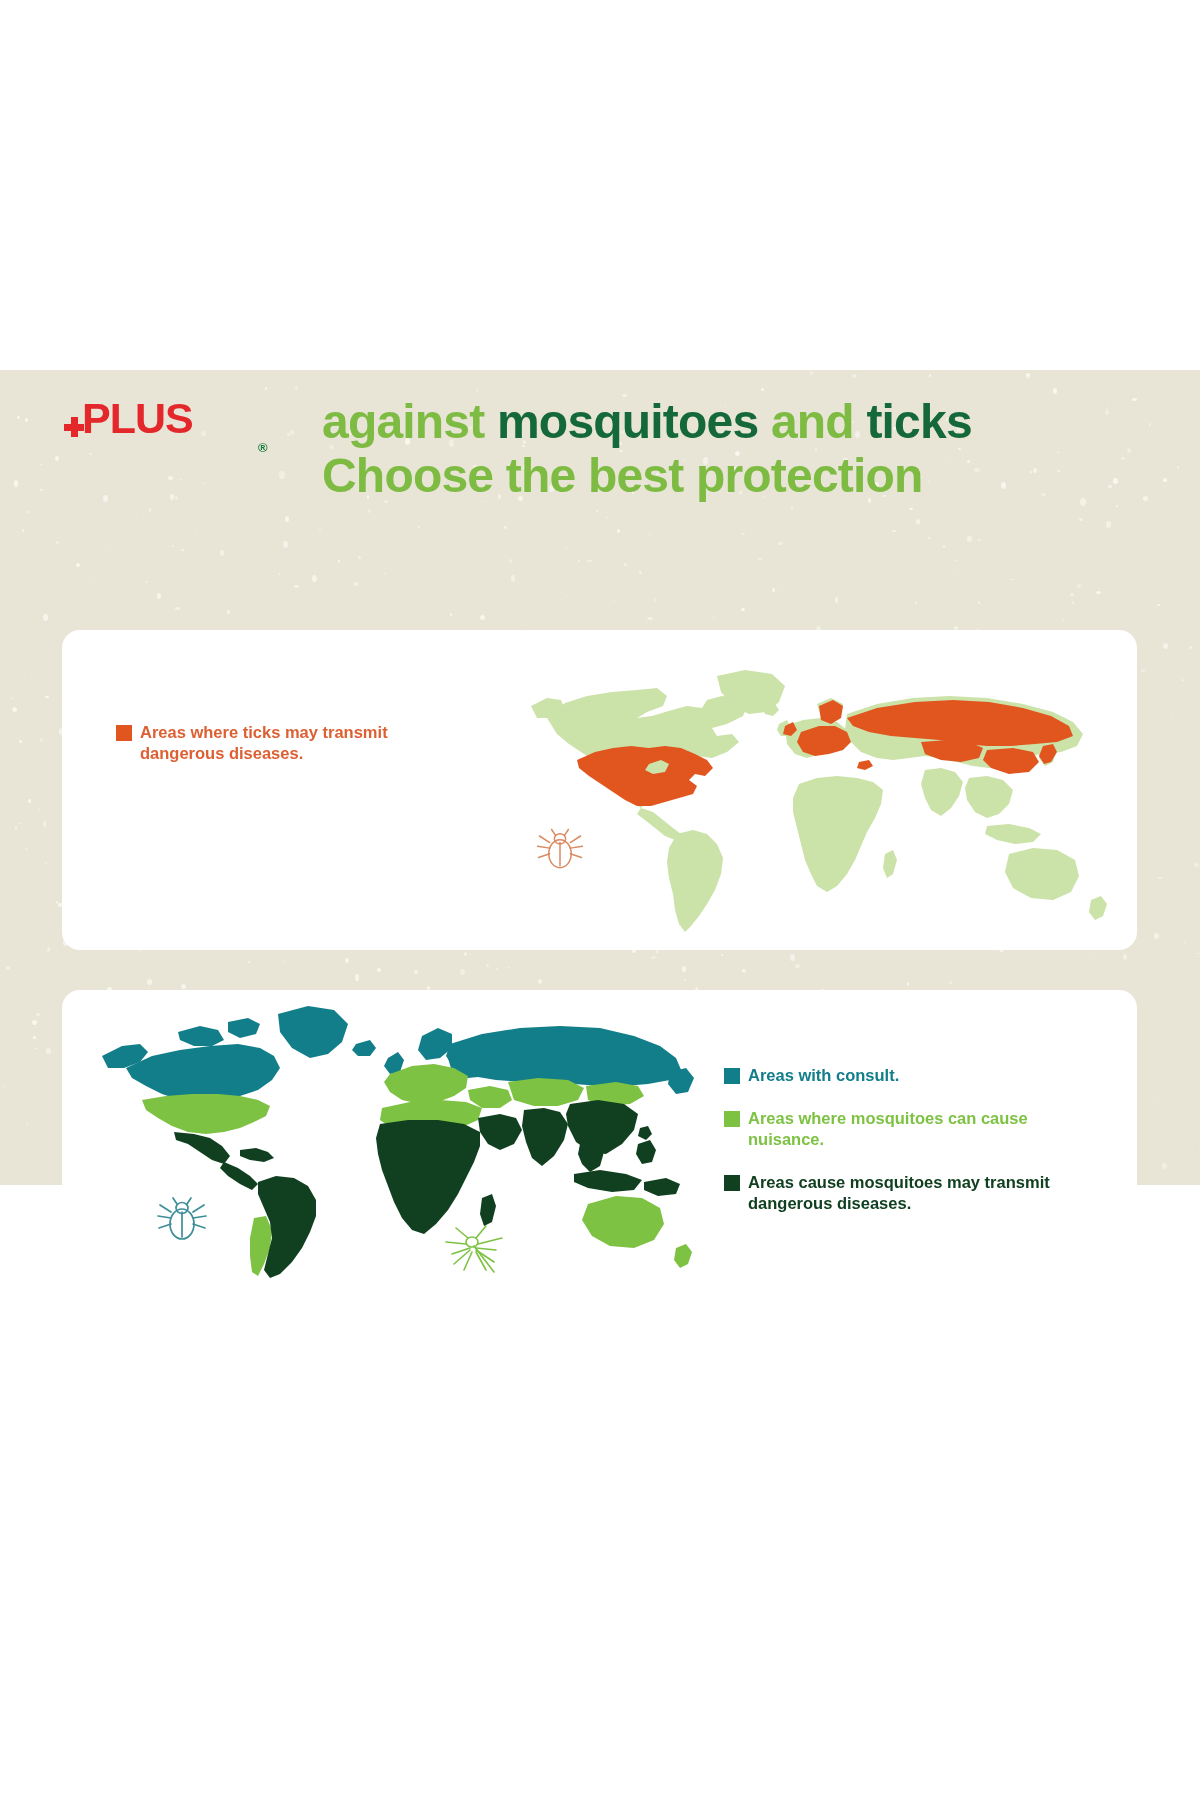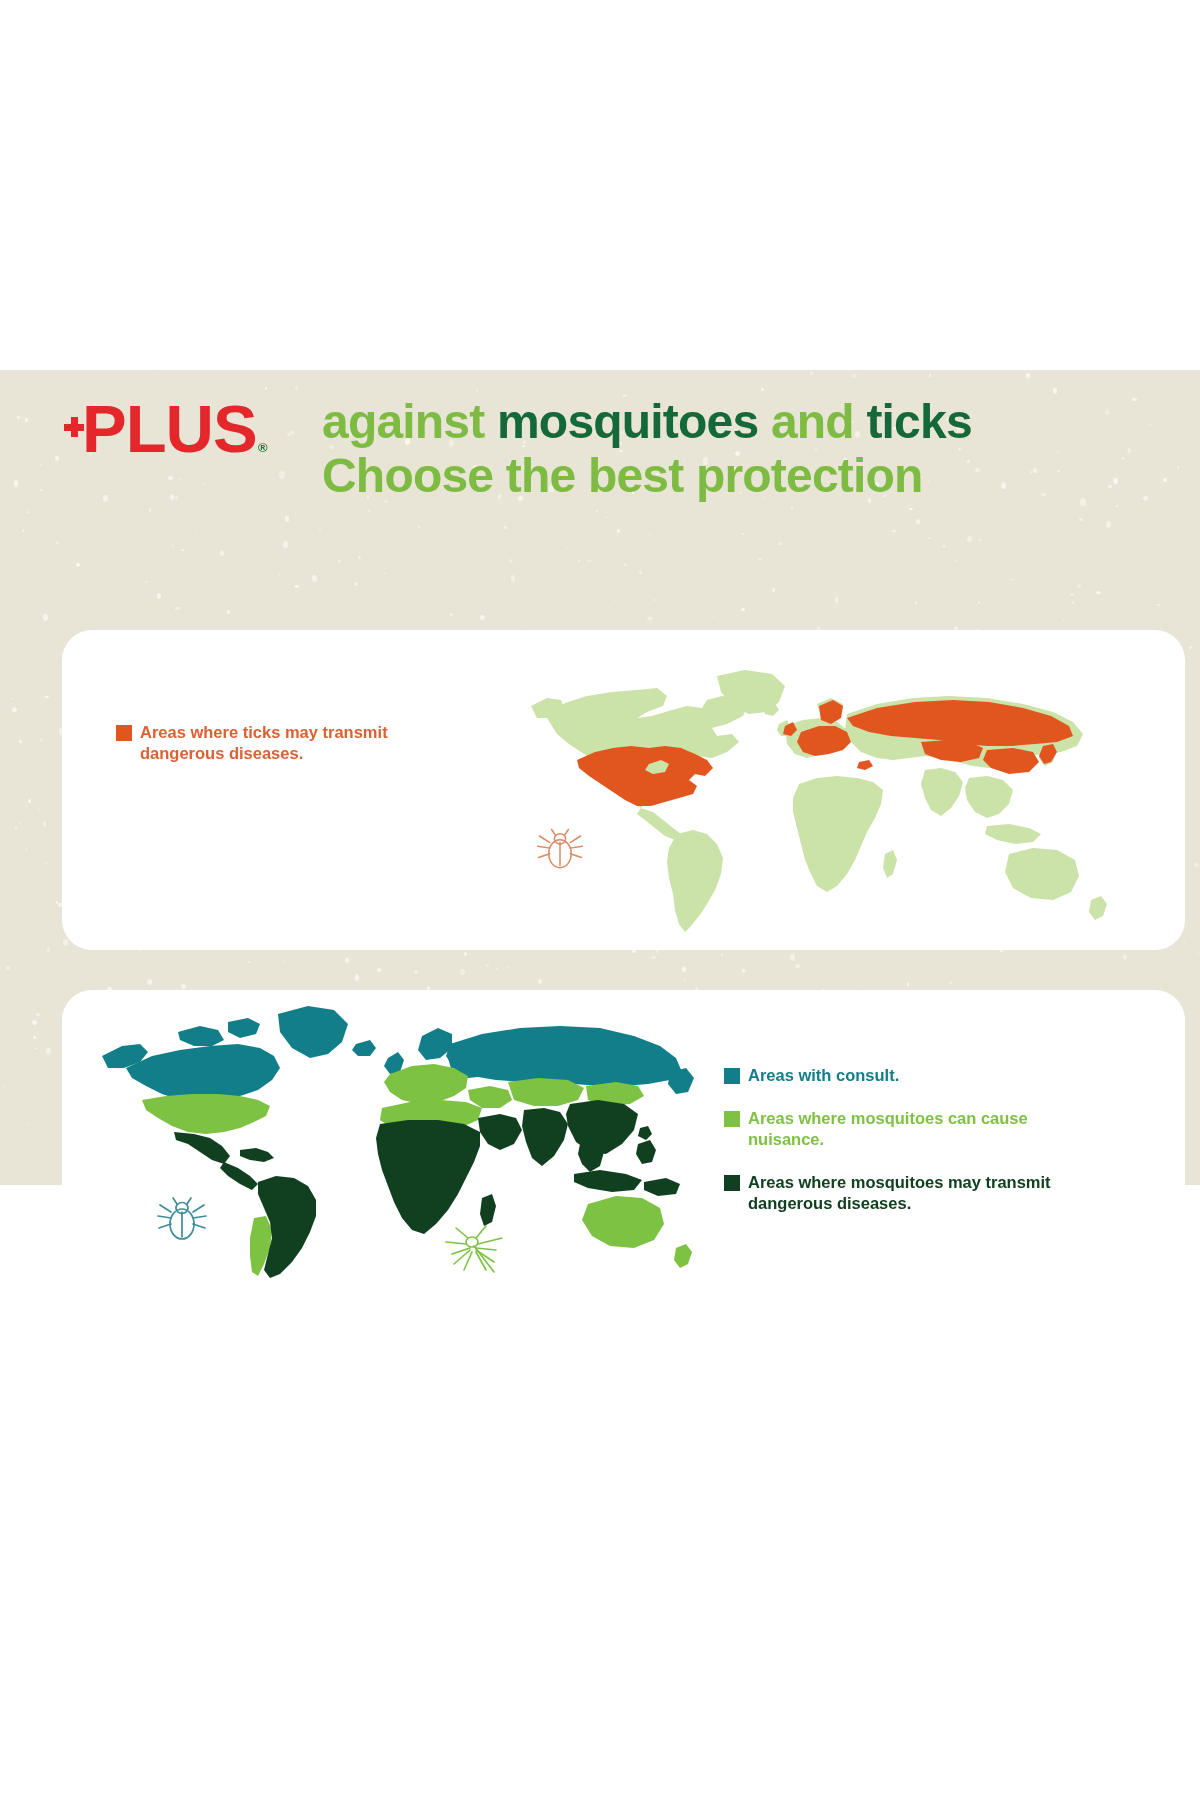--- a/index.html
+++ b/index.html
@@ -45,21 +45,21 @@
     color:#0E7A37;
     line-height:.94;
     font-family:"Liberation Sans", sans-serif;
   }
   #logo .plusrow{
     position:relative;
     line-height:.94;
     height:58px;
   }
   #logo .plus{
-    font-size:67px;
+    font-size:43px;
     font-weight:bold;
     letter-spacing:-1px;
     color:#E3272B;
     font-family:"Liberation Sans", sans-serif;
     padding-left:20px;
     display:inline-block;
   }
   
   #logo .cross{
     position:absolute;
@@ -92,24 +92,23 @@
     white-space:nowrap;
   }
   #title .line1{ color:#7DBB42; }
   .tk-light{ color:#7DBB42; }
   .tk-dark { color:#14683A; }
 
   
   .card{
     position:absolute;
     background:#ffffff;
-    border-radius:30px;
+    border-radius:18px;
     z-index:4;
     overflow:hidden;
-    padding-left:48px;
   }
   #card-ticks{ left:62px; top:630px;  width:1075px; height:320px; }
   #card-mosq { left:62px; top:990px;  width:1075px; height:320px; }
 
   
   .legend-row{ display:flex; align-items:flex-start; }
   .swatch{
     width:16px;height:16px;
     flex:0 0 16px;
     margin-top:3px;
@@ -913,21 +912,21 @@
       <span class="legend-text" style="color:#127E8A">Areas with consult.</span>
     </div>
 
     <div class="legend-row">
       <span class="swatch" style="background:#7DC242"></span>
       <span class="legend-text" style="color:#7DC242">Areas where mosquitoes can cause nuisance.</span>
     </div>
 
     <div class="legend-row">
       <span class="swatch" style="background:#10401F"></span>
-      <span class="legend-text" style="color:#10401F">Areas where mosquitoes may transmit dangerous diseases.</span>
+      <span class="legend-text" style="color:#10401F">Areas cause mosquitoes may transmit dangerous diseases.</span>
     </div>
   </div>
 
   <svg class="insect" id="mosq-icon1" viewBox="0 0 60 60">
     <g fill="none" stroke="#3E8E99" stroke-width="1.7" stroke-linecap="round">
       <ellipse cx="30" cy="34" rx="12" ry="15"></ellipse>
       <ellipse cx="30" cy="18" rx="6" ry="5.5"></ellipse>
       <path d="M25 14 L21 8 M35 14 L39 8"></path>
       <path d="M19 22 L8 15 M19 28 L6 26 M19 34 L7 38"></path>
       <path d="M41 22 L52 15 M41 28 L54 26 M41 34 L53 38"></path>

